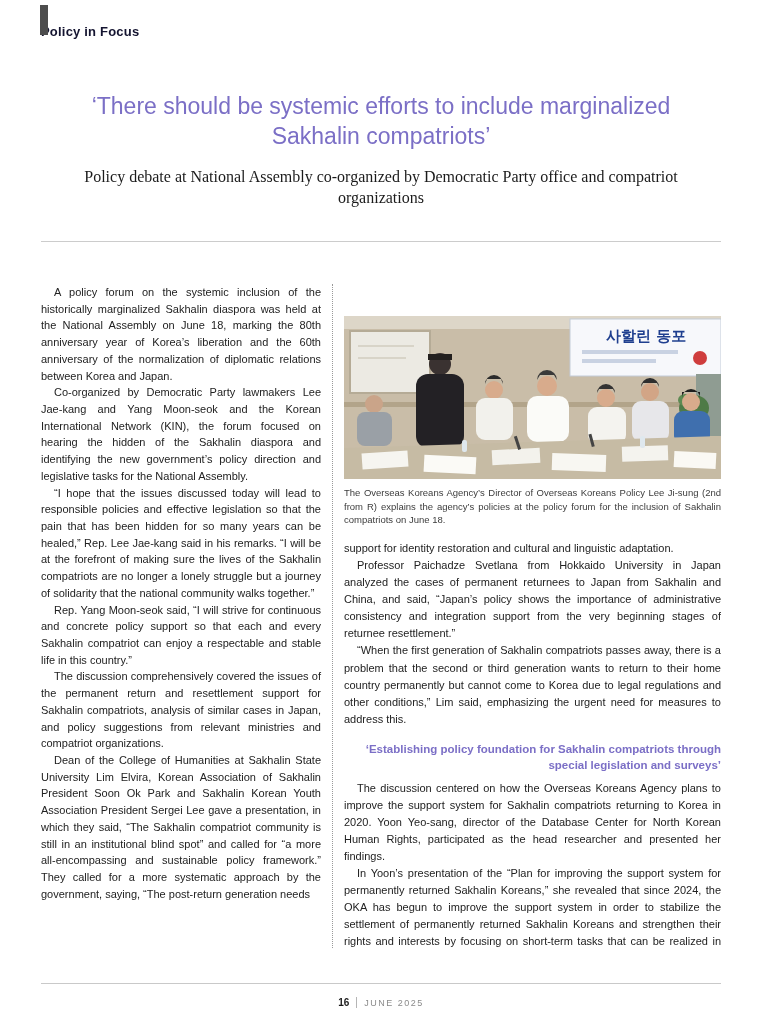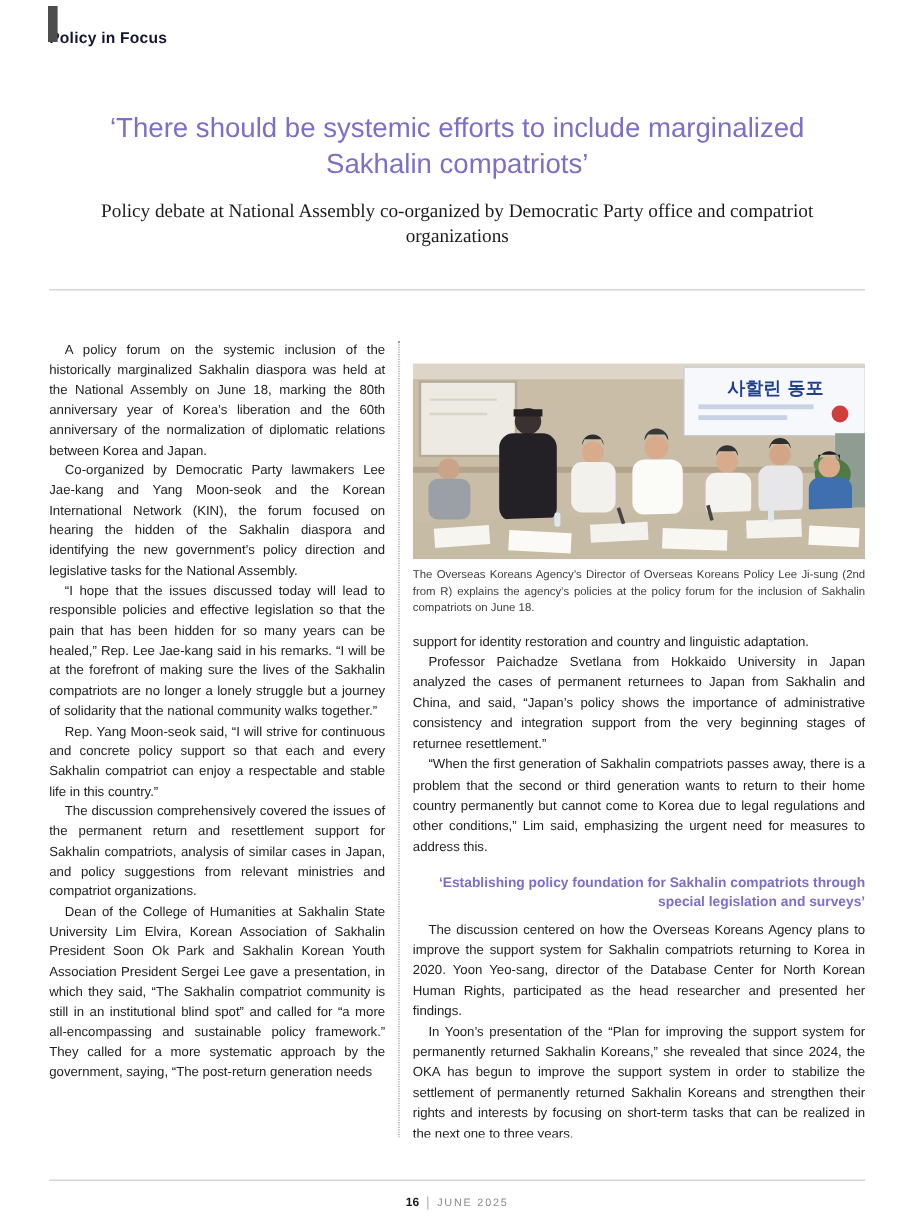--- a/index.html
+++ b/index.html
@@ -39,36 +39,36 @@
   }
   .col-divider {
     flex:0 0 1px; border-left:1px dotted #999999; margin:0 11px;
   }
   .col-right {
     width:377px; flex:0 0 377px; font-size:11px; line-height:1.55;
     text-align:justify; color:#222;
   }
   .col-left p, .col-right p { text-indent:13px; margin:0; }
   .col-right p.no-indent { text-indent:0; }
-  figure.photo { margin:19px 0 0 0; }
+  figure.photo { margin:32px 0 0 0; }
   .photo-frame { display:block; width:377px; height:163px; }
   .photo-caption {
     margin-top:7px; font-size:9.5px; line-height:1.45; color:#3c3c3c;
     text-align:justify;
   }
   .after-caption { margin-top:13px !important; }
   .subhead {
     margin:13px 0 7px 0; font-size:11.5px; font-weight:bold;
     color:#7b6fc6; line-height:1.4; text-align:right; text-indent:0;
   }
   .footer {
     position:absolute; left:41px; right:41px; top:983px;
     border-top:1px solid #c9c9c9; padding-top:8px; text-align:center;
   }
-  .footer-inner { display:inline-flex; gap:7px; }
+  .footer-inner { display:inline-flex; align-items:center; gap:7px; }
   .footer-page { font-size:10px; font-weight:bold; color:#1b1b1b; }
   .footer-sep { display:inline-block; width:1px; height:11px; background:#b5b5b5; }
   .footer-issue { font-size:9px; color:#8a8a8a; letter-spacing:1.5px; }
 </style>
 </head>
 <body>
 
 <div class="page">
 
   <div class="corner-mark"></div>
@@ -160,21 +160,21 @@
             <rect x="330" y="136" width="42" height="16" fill="#faf9f4" transform="rotate(3 351 144)"></rect>
 
             <rect x="172" y="120" width="3" height="14" fill="#444" transform="rotate(-18 173 127)"></rect>
             <rect x="246" y="118" width="3" height="13" fill="#444" transform="rotate(-15 247 124)"></rect>
             <rect x="118" y="124" width="5" height="12" rx="2" fill="#dfe8ee"></rect>
             <rect x="296" y="120" width="5" height="12" rx="2" fill="#dfe8ee"></rect>
           </svg>
           <figcaption class="photo-caption">The Overseas Koreans Agency’s Director of Overseas Koreans Policy Lee Ji-sung (2nd from R) explains the agency’s policies at the policy forum for the inclusion of Sakhalin compatriots on June 18.</figcaption>
         </figure>
 
-        <p class="no-indent after-caption">support for identity restoration and country and linguistic adaptation.</p>
+        <p class="no-indent after-caption">support for identity restoration and cultural and linguistic adaptation.</p>
         <p>Professor Paichadze Svetlana from Hokkaido University in Japan analyzed the cases of permanent returnees to Japan from Sakhalin and China, and said, “Japan’s policy shows the importance of administrative consistency and integration support from the very beginning stages of returnee resettlement.”</p>
         <p>“When the first generation of Sakhalin compatriots passes away, there is a problem that the second or third generation wants to return to their home country permanently but cannot come to Korea due to legal regulations and other conditions,” Lim said, emphasizing the urgent need for measures to address this.</p>
 
         <h3 class="subhead">‘Establishing policy foundation for Sakhalin compatriots through special legislation and surveys’</h3>
 
         <p>The discussion centered on how the Overseas Koreans Agency plans to improve the support system for Sakhalin compatriots returning to Korea in 2020. Yoon Yeo-sang, director of the Database Center for North Korean Human Rights, participated as the head researcher and presented her findings.</p>
         <p>In Yoon’s presentation of the “Plan for improving the support system for permanently returned Sakhalin Koreans,” she revealed that since 2024, the OKA has begun to improve the support system in order to stabilize the settlement of permanently returned Sakhalin Koreans and strengthen their rights and interests by focusing on short-term tasks that can be realized in the next one to three years.</p>
       </div>
 
     </div>

